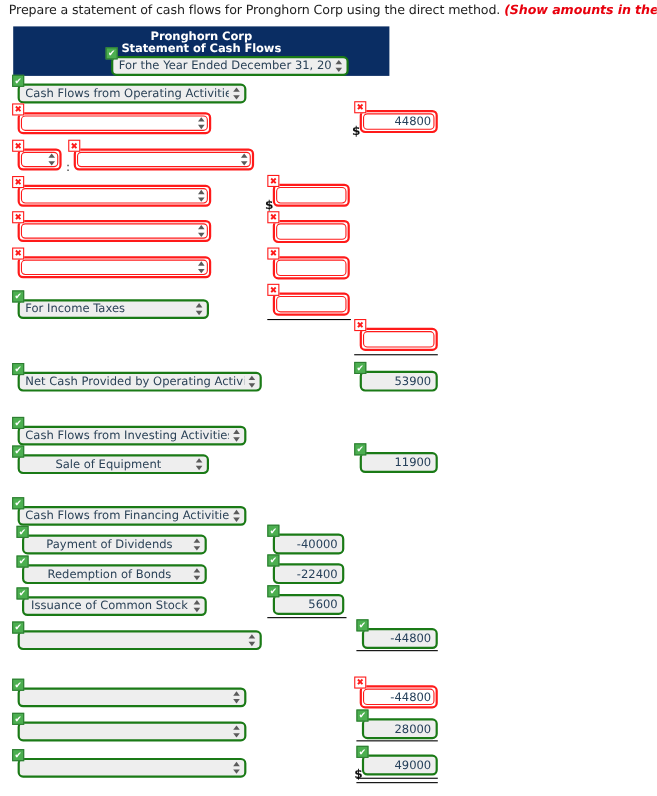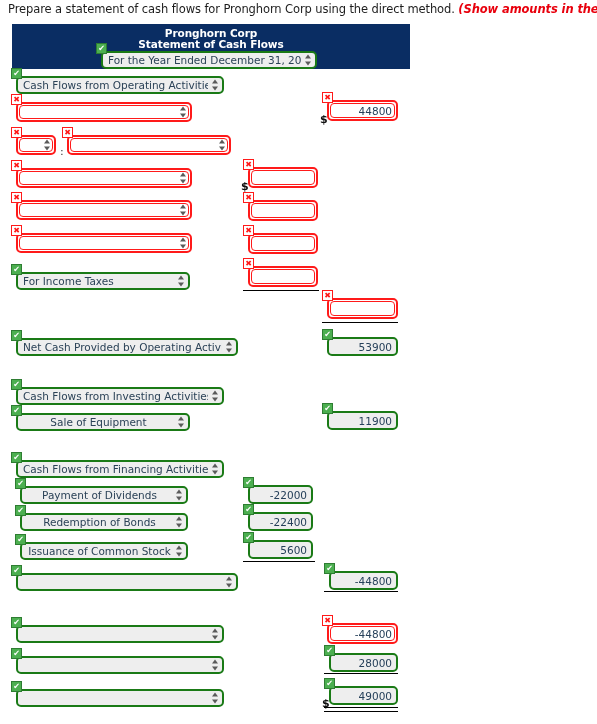--- a/index.html
+++ b/index.html
@@ -18,21 +18,21 @@
   .prompt{
     position:absolute;left:8px;top:2px;width:700px;
     white-space:nowrap;
     font-size:11.5px;color:#1d1d1d;
     letter-spacing:-0.1px;
   }
   .prompt .hint{color:#e8000d;font-weight:bold;font-style:italic;}
 
   
   .banner{
-    position:absolute;left:12px;top:24px;width:398px;height:45px;
+    position:absolute;left:12px;top:24px;width:342px;height:45px;
     background:#0a2d63;
   }
   .banner .ttl{
     position:absolute;left:0;right:0;text-align:center;
     color:#ffffff;font-weight:bold;font-size:10.5px;
     letter-spacing:-0.1px;
   }
   .banner .ttl.l1{top:3px;}
   .banner .ttl.l2{top:14px;}
 
@@ -282,21 +282,21 @@
     <div class="badge ok">✔</div>
     <div class="txt">Payment of Dividends</div>
     <div class="spin">
         <i class="up"></i>
         <i class="dn"></i>
       </div>
   </div>
   <div class="fld ok num" style="left:248px;top:485px;width:65px;height:19px;">
     <div class="box"></div>
     <div class="badge ok">✔</div>
-    <div class="txt">-22000</div>
+    <div class="txt">-40000</div>
   </div>
 
   <div class="fld ok ctr" style="left:20px;top:513px;width:168px;height:18px;">
     <div class="box"></div>
     <div class="badge ok">✔</div>
     <div class="txt">Redemption of Bonds</div>
     <div class="spin">
         <i class="up"></i>
         <i class="dn"></i>
       </div>

